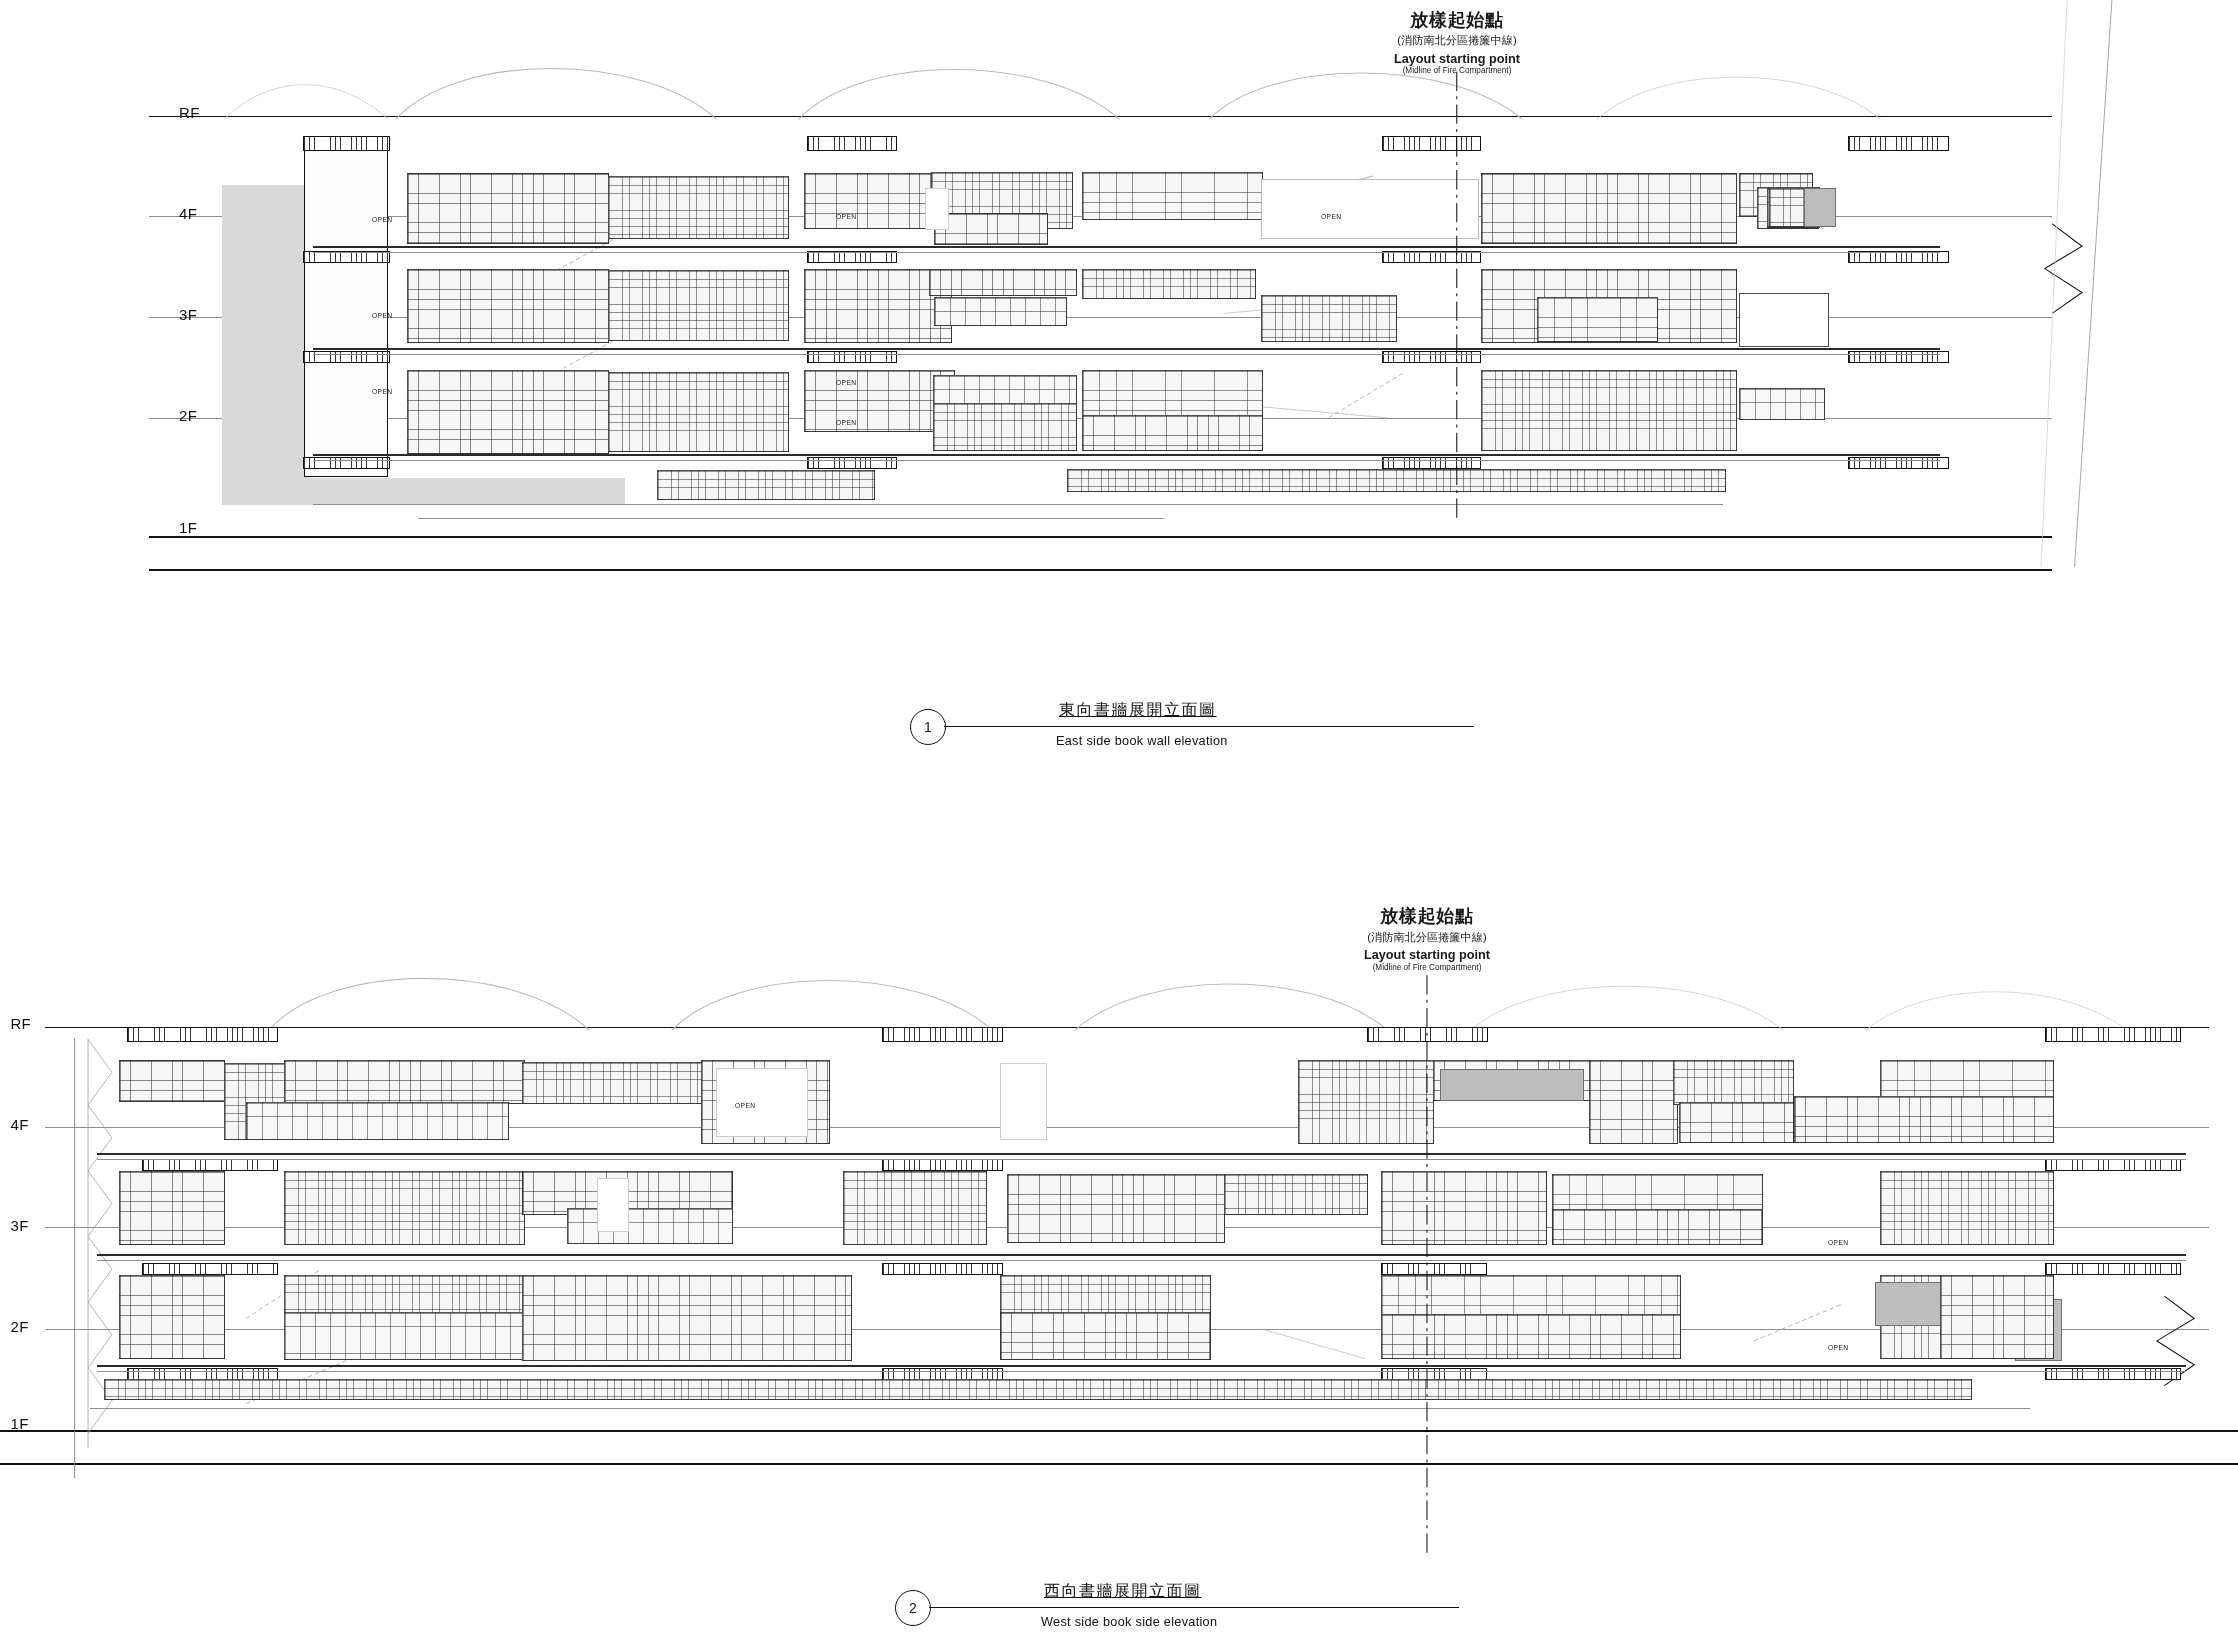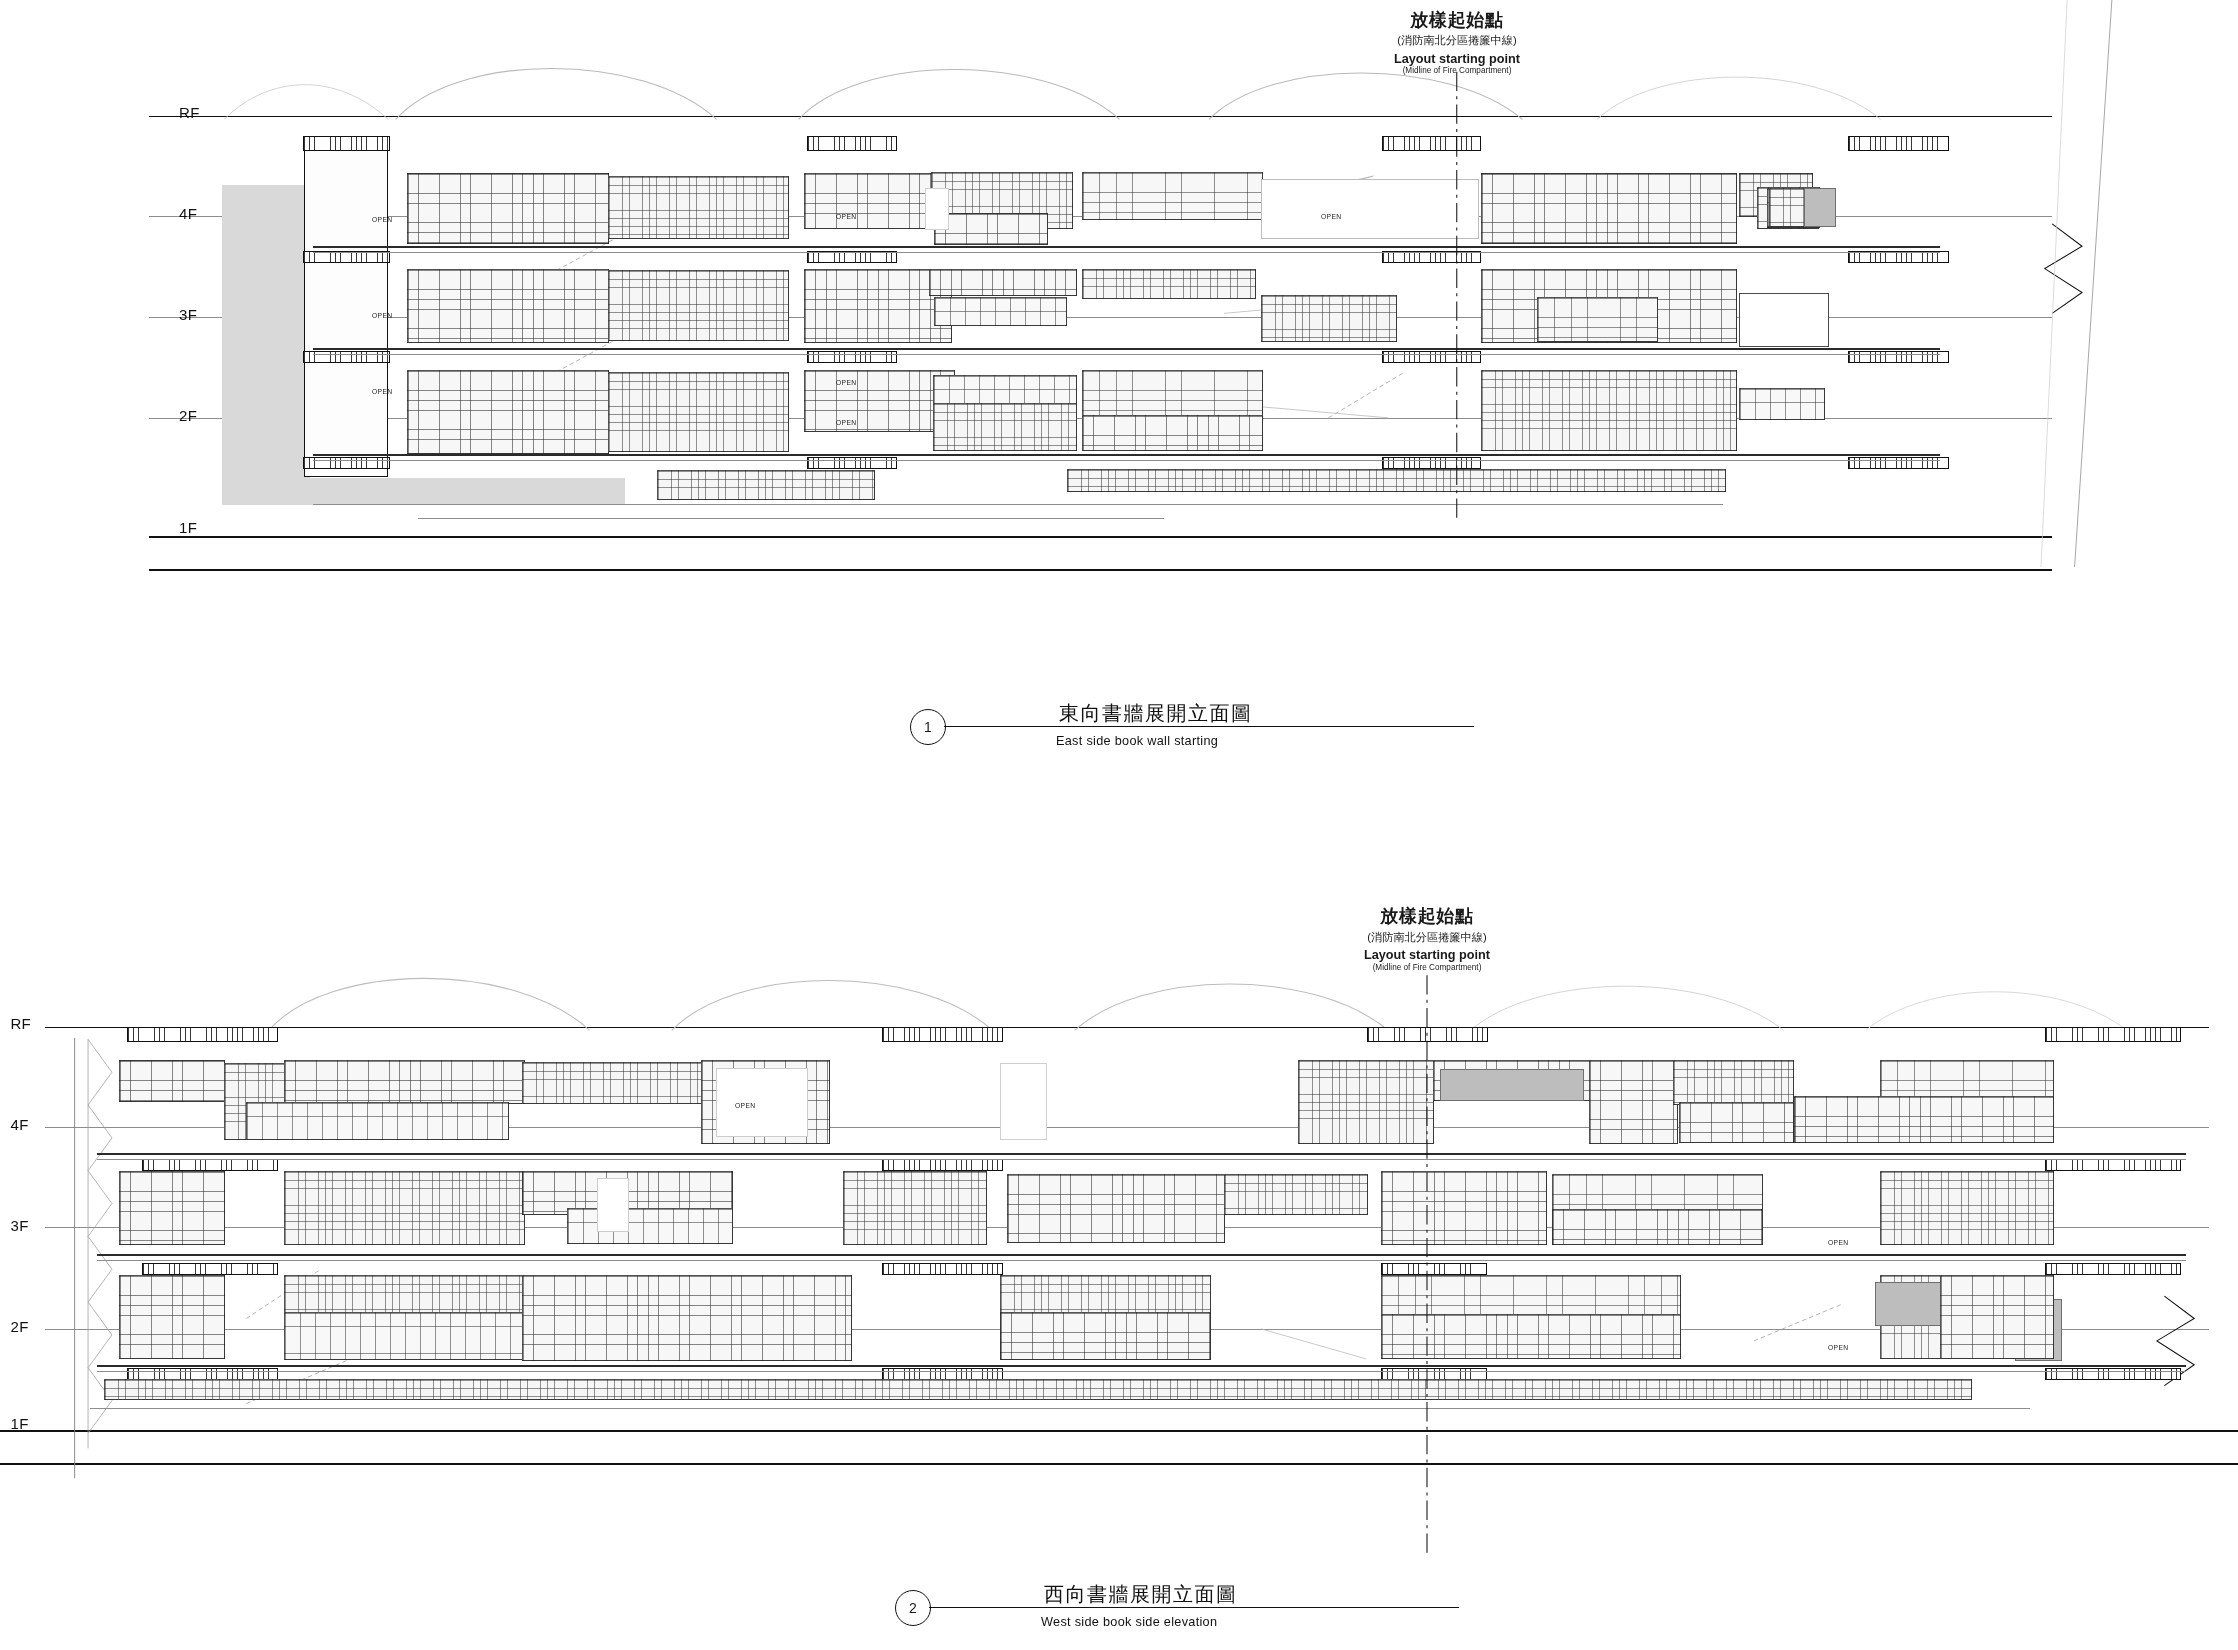--- a/index.html
+++ b/index.html
@@ -13,21 +13,21 @@
   .thin{background:#8d8d8d;}
 
   
   .floor-label{font-size:15px;letter-spacing:0.4px;color:#111;}
 
   
   .title-block{position:absolute;}
   .title-circle{position:absolute;width:34px;height:34px;border:1px solid #111;border-radius:50%;
                 display:flex;align-items:center;justify-content:center;font-size:14px;}
   .title-rule{position:absolute;height:0.7px;background:#111;}
-  .title-cn{position:absolute;font-size:20px;letter-spacing:1.5px;color:#111;}
+  .title-cn{position:absolute;font-size:16px;letter-spacing:1.5px;color:#111;text-decoration:underline;}
   .title-en{position:absolute;font-size:12.7px;letter-spacing:0.3px;color:#111;}
 
   
   .callout{position:absolute;text-align:center;}
   .callout .c1{font-size:18px;font-weight:bold;letter-spacing:0.7px;}
   .callout .c2{font-size:11.2px;margin-top:1.5px;}
   .callout .c3{font-size:12.7px;font-weight:bold;margin-top:3.7px;}
   .callout .c4{font-size:8.2px;margin-top:0.7px;}
 
   
@@ -199,21 +199,21 @@
     <div class="c1">放樣起始點</div>
     <div class="c2">(消防南北分區捲簾中線)</div>
     <div class="c3">Layout starting point</div>
     <div class="c4">(Midline of Fire Compartment)</div>
   </div>
 
   <div class="title-block" style="left:910px;top:701px;width:478px;height:60px;">
     <div class="title-circle" style="left:0;top:7.5px;">1</div>
     <div class="title-rule" style="left:34px;top:24.6px;width:530px;"></div>
     <div class="title-cn" style="left:149px;top:-1.5px;">東向書牆展開立面圖</div>
-    <div class="title-en" style="left:146px;top:33px;">East side book wall starting</div>
+    <div class="title-en" style="left:146px;top:33px;">East side book wall elevation</div>
   </div>
 
   <div class="elev" style="left:0;top:881px;width:2239px;height:672px;">
 
     <div class="hline" style="left:45px;top:146px;width:2164px;"></div>
     <div class="hline thin" style="left:45px;top:246px;width:2164px;"></div>
     <div class="hline thin" style="left:45px;top:346px;width:2164px;"></div>
     <div class="hline thin" style="left:45px;top:448px;width:2164px;"></div>
     <div class="hline" style="left:0;top:549px;width:2239px;height:1.5px;background:#111;"></div>
     <div class="hline" style="left:0;top:582px;width:2239px;height:2.2px;background:#111;"></div>

